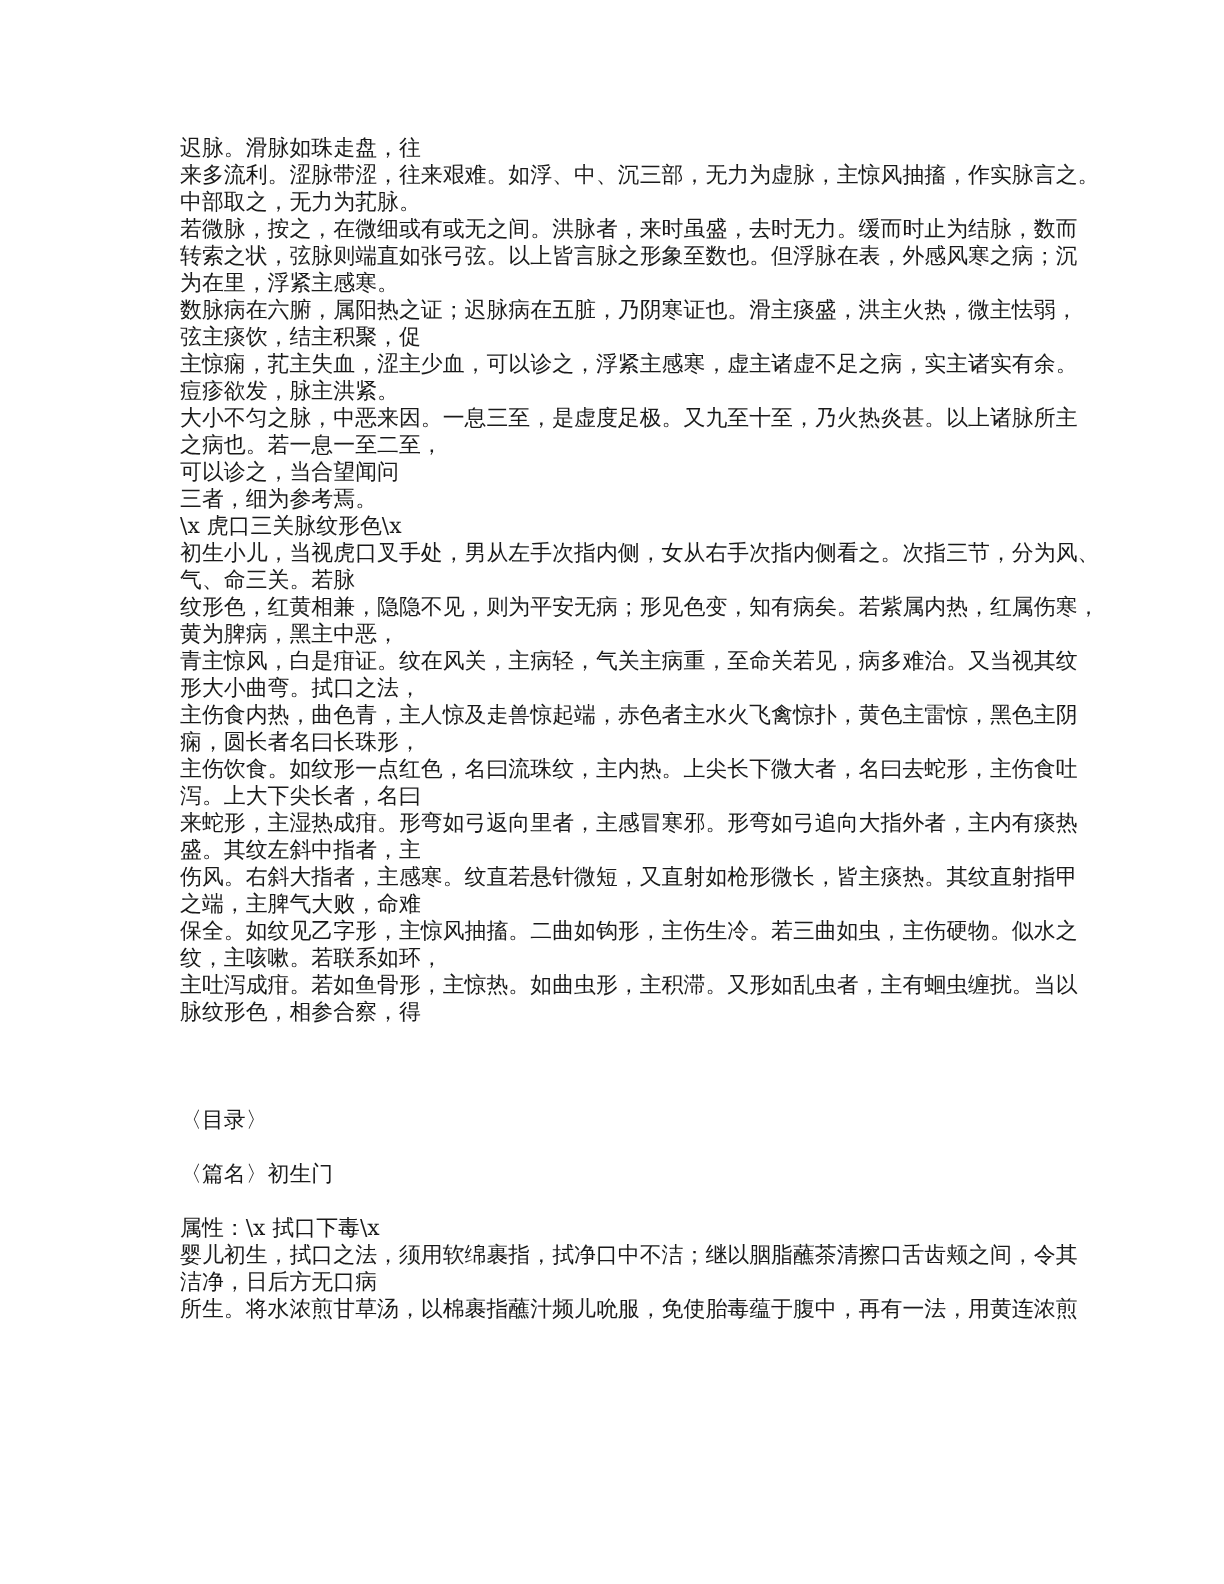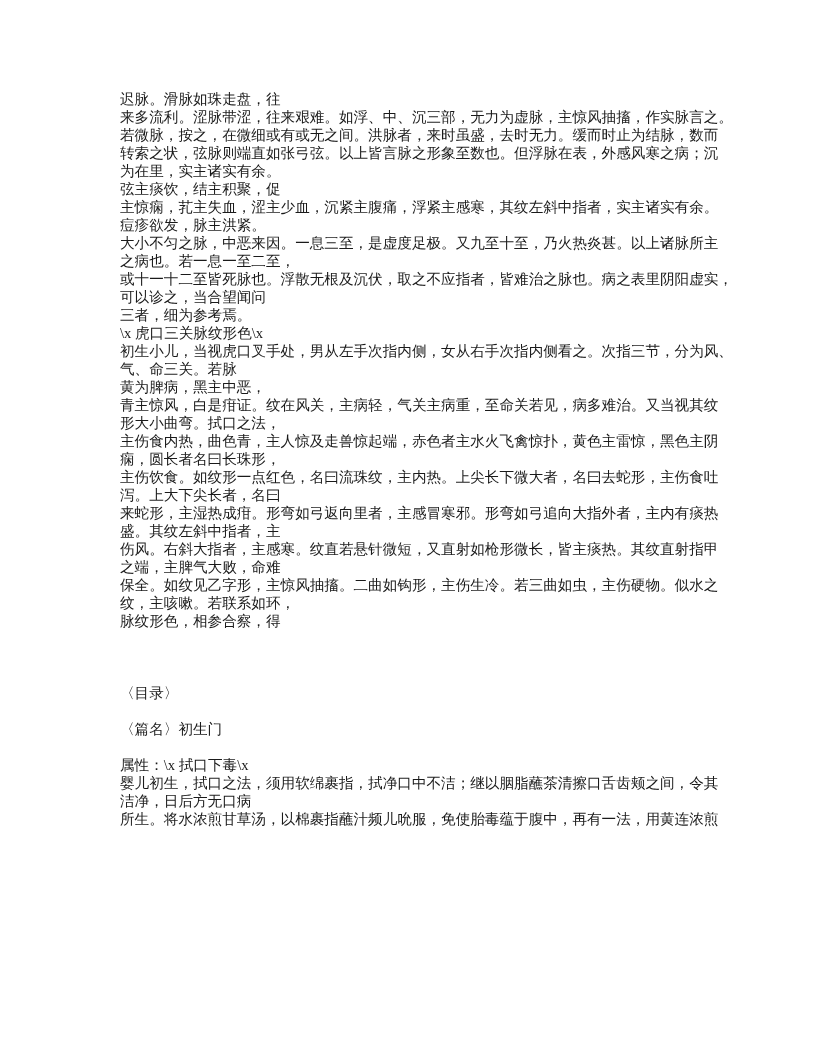--- a/index.html
+++ b/index.html
@@ -5,58 +5,61 @@
     html, body { margin: 0; padding: 0; background: #ffffff; }
     body {
       width: 816px; height: 1056px; position: relative; overflow: hidden;
       font-family: "DejaVu Serif", "Liberation Serif", serif;
       color: #1a1a1a;
     }
     .page {
       position: absolute; left: 120px; top: 90px; width: 580px;
       font-size: 14.6px; line-height: 18px;
     }
-    .line { white-space: nowrap; height: 18px; font-family: Liberation Serif, serif; }
+    .line { white-space: nowrap; height: 18px; }
     .gap { height: 54px; }
     .gap-sm { height: 18px; }
   </style>
 </head>
 <body>
 
 <div class="page">
   <div id="sec1">
       <div class="line">迟脉。滑脉如珠走盘，往</div>
       <div class="line">来多流利。涩脉带涩，往来艰难。如浮、中、沉三部，无力为虚脉，主惊风抽搐，作实脉言之。</div>
+      <div class="line">中部取之，无力为芤脉。</div>
       <div class="line">若微脉，按之，在微细或有或无之间。洪脉者，来时虽盛，去时无力。缓而时止为结脉，数而</div>
       <div class="line">转索之状，弦脉则端直如张弓弦。以上皆言脉之形象至数也。但浮脉在表，外感风寒之病；沉</div>
-      <div class="line">为在里，实主诸实有余。</div>
+      <div class="line">为在里，浮紧主感寒。</div>
+      <div class="line">数脉病在六腑，属阳热之证；迟脉病在五脏，乃阴寒证也。滑主痰盛，洪主火热，微主怯弱，</div>
       <div class="line">弦主痰饮，结主积聚，促</div>
-      <div class="line">主惊痫，芤主失血，涩主少血，沉紧主腹痛，浮紧主感寒，其纹左斜中指者，实主诸实有余。</div>
+      <div class="line">主惊痫，芤主失血，涩主少血，可以诊之，浮紧主感寒，虚主诸虚不足之病，实主诸实有余。</div>
       <div class="line">痘疹欲发，脉主洪紧。</div>
       <div class="line">大小不匀之脉，中恶来因。一息三至，是虚度足极。又九至十至，乃火热炎甚。以上诸脉所主</div>
       <div class="line">之病也。若一息一至二至，</div>
-      <div class="line">或十一十二至皆死脉也。浮散无根及沉伏，取之不应指者，皆难治之脉也。病之表里阴阳虚实，</div>
       <div class="line">可以诊之，当合望闻问</div>
       <div class="line">三者，细为参考焉。</div>
       <div class="line">\x 虎口三关脉纹形色\x</div>
       <div class="line">初生小儿，当视虎口叉手处，男从左手次指内侧，女从右手次指内侧看之。次指三节，分为风、</div>
       <div class="line">气、命三关。若脉</div>
+      <div class="line">纹形色，红黄相兼，隐隐不见，则为平安无病；形见色变，知有病矣。若紫属内热，红属伤寒，</div>
       <div class="line">黄为脾病，黑主中恶，</div>
       <div class="line">青主惊风，白是疳证。纹在风关，主病轻，气关主病重，至命关若见，病多难治。又当视其纹</div>
       <div class="line">形大小曲弯。拭口之法，</div>
       <div class="line">主伤食内热，曲色青，主人惊及走兽惊起端，赤色者主水火飞禽惊扑，黄色主雷惊，黑色主阴</div>
       <div class="line">痫，圆长者名曰长珠形，</div>
       <div class="line">主伤饮食。如纹形一点红色，名曰流珠纹，主内热。上尖长下微大者，名曰去蛇形，主伤食吐</div>
       <div class="line">泻。上大下尖长者，名曰</div>
       <div class="line">来蛇形，主湿热成疳。形弯如弓返向里者，主感冒寒邪。形弯如弓追向大指外者，主内有痰热</div>
       <div class="line">盛。其纹左斜中指者，主</div>
       <div class="line">伤风。右斜大指者，主感寒。纹直若悬针微短，又直射如枪形微长，皆主痰热。其纹直射指甲</div>
       <div class="line">之端，主脾气大败，命难</div>
       <div class="line">保全。如纹见乙字形，主惊风抽搐。二曲如钩形，主伤生冷。若三曲如虫，主伤硬物。似水之</div>
       <div class="line">纹，主咳嗽。若联系如环，</div>
+      <div class="line">主吐泻成疳。若如鱼骨形，主惊热。如曲虫形，主积滞。又形如乱虫者，主有蛔虫缠扰。当以</div>
       <div class="line">脉纹形色，相参合察，得</div>
     </div>
   <div class="gap"></div>
   <div class="line">〈目录〉</div>
   <div class="gap-sm"></div>
   <div class="line">〈篇名〉初生门</div>
   <div class="gap-sm"></div>
   <div id="sec2">
       <div class="line">属性：\x 拭口下毒\x</div>
       <div class="line">婴儿初生，拭口之法，须用软绵裹指，拭净口中不洁；继以胭脂蘸茶清擦口舌齿颊之间，令其</div>

